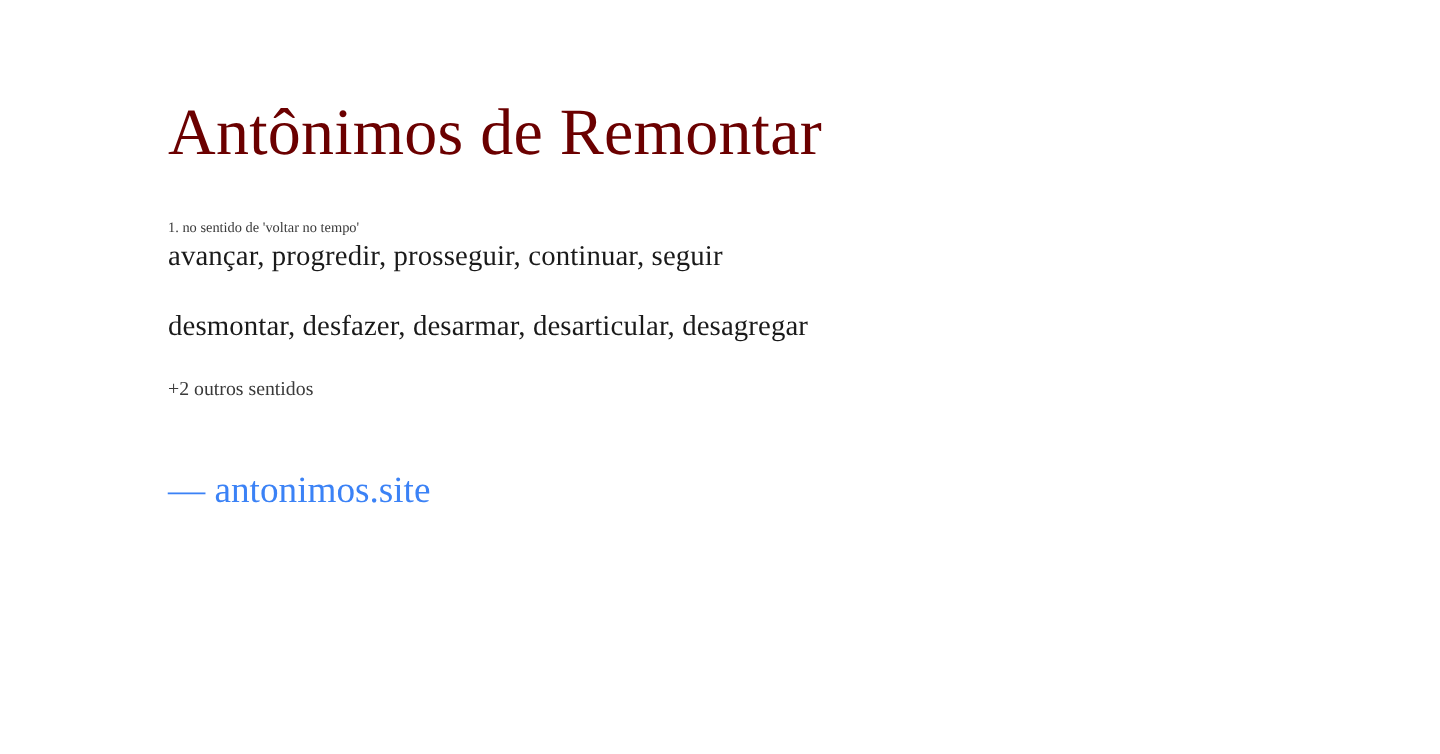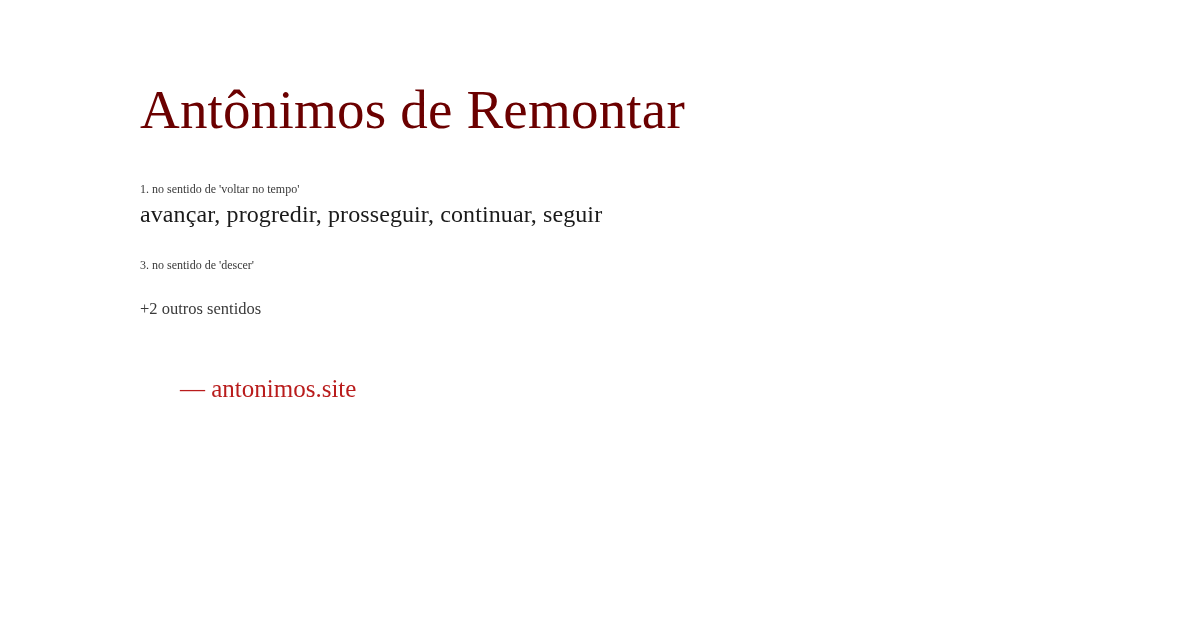--- a/index.html
+++ b/index.html
@@ -47,44 +47,43 @@
     line-height: 1.3;
     letter-spacing: 0.1px;
   }
   .more {
     font-size: 16.5px;
     color: #3a3a3a;
     margin-top: 26px;
   }
   .source {
     margin-top: 56px;
-    font-size: 25px;
-    color: #b91c1c;
-    margin-left: 40px;
+    font-size: 31px;
+    color: #3b82f6;
   }
 </style>
 </head>
 <body>
 
 <div class="page">
 
   <h1 class="title">Antônimos de Remontar</h1>
 
   <div class="senses">
 
     <div class="sense">
       <div class="sense-label">1. no sentido de 'voltar no tempo'</div>
       <div class="sense-words">avançar, progredir, prosseguir, continuar, seguir</div>
     </div>
 
     <div class="sense">
+      <div class="sense-words">desmontar, desfazer, desarmar, desarticular, desagregar</div>
     </div>
 
     <div class="sense">
-      <div class="sense-label">3. no sentido de 'descer'</div>
     </div>
 
   </div>
 
   <div class="more">+2 outros sentidos</div>
 
   <div class="source">— antonimos.site</div>
 
 </div>
 

